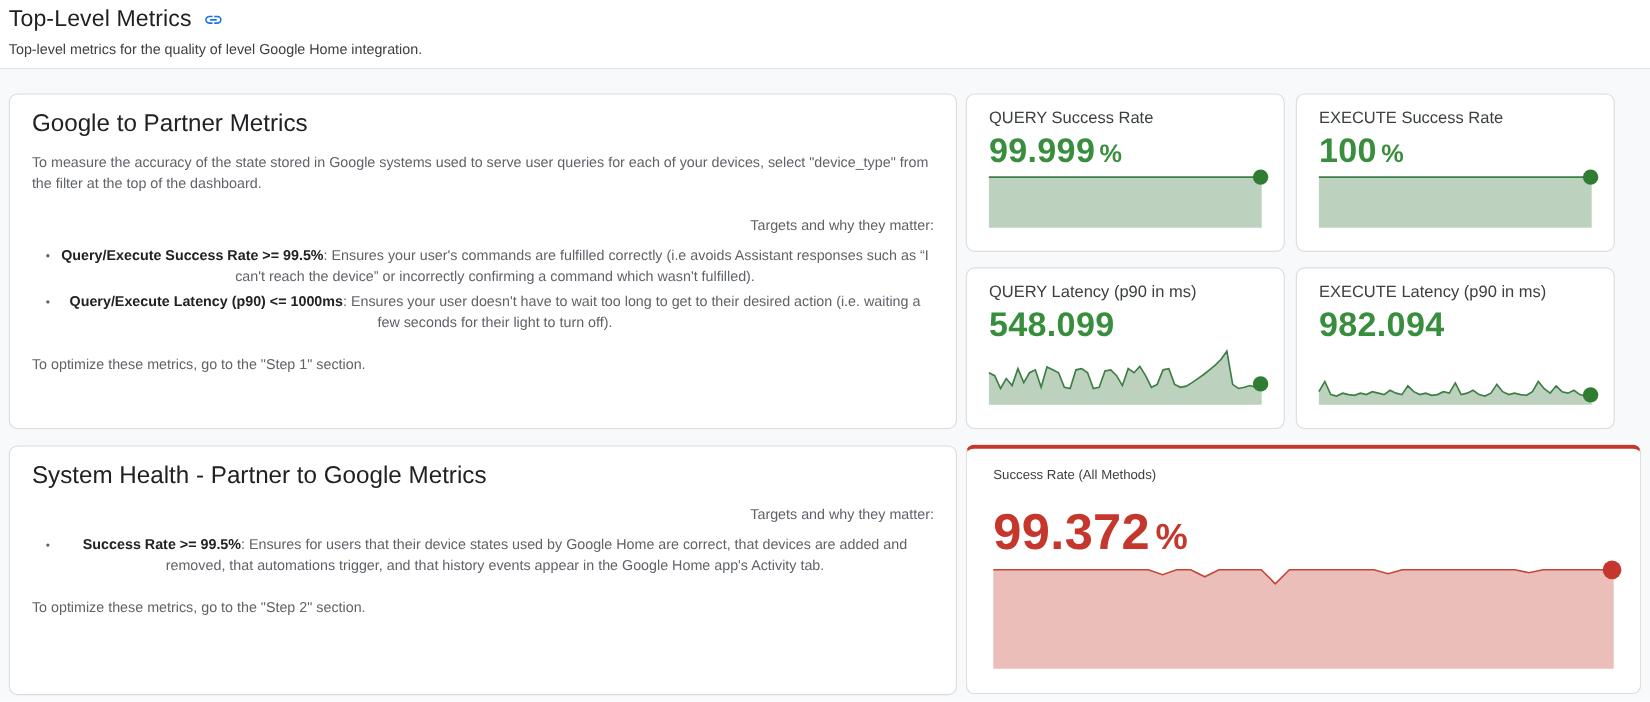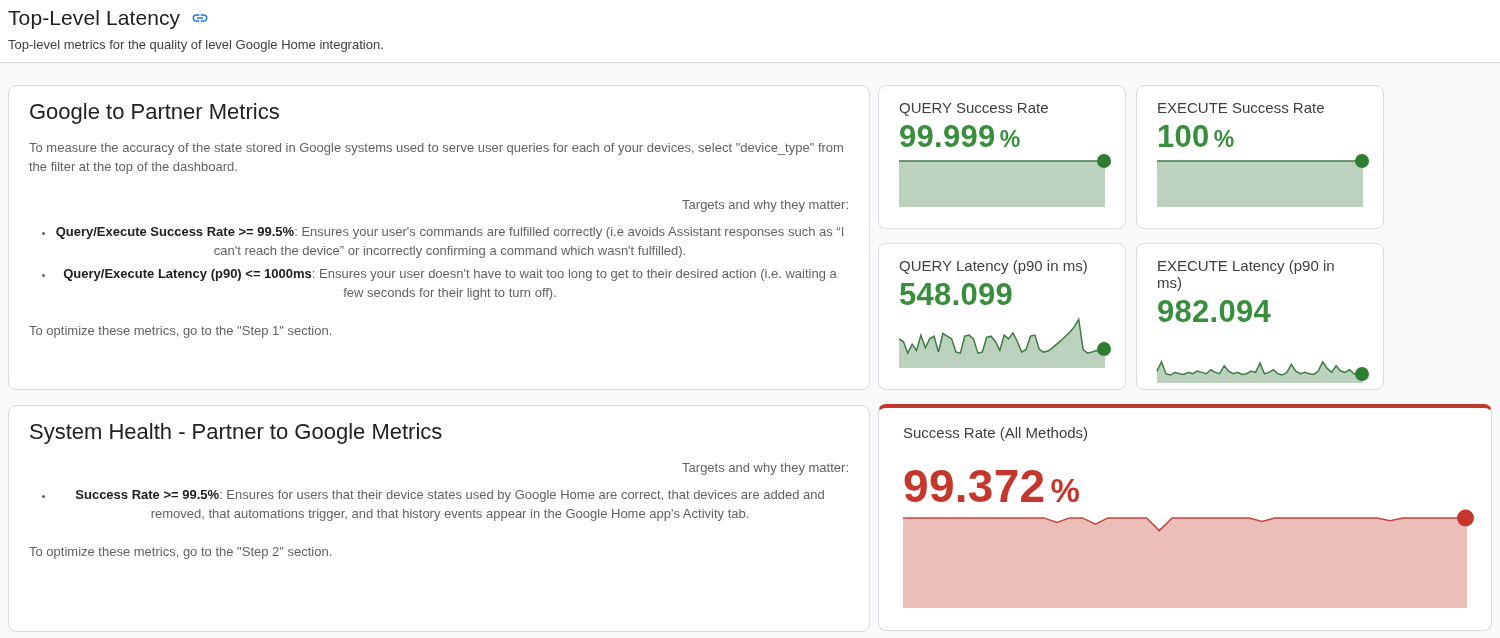--- a/index.html
+++ b/index.html
@@ -33,51 +33,51 @@
   .card-body { font-size:13px; line-height:19px; color:#5f6368; }
   .card-body p { margin:0 0 19px 0; }
   .card-body p.targets { margin:0 0 8px 0;text-align:right; }
   .card-body ul { margin:0 0 19px 0; padding-left:22px; }
   .card-body li { margin:4px;text-align:center; }
   .card-body li::marker { color:#5f6368; font-size:11px; }
   .card-body b { color:#202124; font-weight:700; }
   .card-body p.footer { margin:0; }
 
   
-  .stat-card { width:248px; padding:13px 20px 21px 20px; display:flex; flex-direction:column; }
+  .stat-card { width:290px; padding:13px 20px 21px 20px; display:flex; flex-direction:column; }
   .stat-card.r1 { height:144px; }
   .stat-card.r2 { height:147px; }
   .stat-title { font-size:15px; color:#3c4043; }
   .stat-value { font-size:31px; font-weight:700; margin-top:3px; letter-spacing:.3px; }
   .stat-value .unit { font-size:23px; margin-left:4px; }
   .green { color:#388e3c; }
   .red   { color:#c5372c; }
 
   
   .alert-card { height:227px; padding:16px 24px 22px 24px; border-top:4px solid #c5372c; display:flex; flex-direction:column; }
-  .alert-card .stat-title { font-size:15px; }
+  .alert-card .stat-title { font-size:12px; }
   .alert-card .stat-value { font-size:46px; margin-top:18px; }
   .alert-card .stat-value .unit { font-size:33px; margin-left:5px; }
 
   
   .spark { position:relative; margin-top:auto; width:100%; }
   .spark svg { display:block; width:100%; height:100%; overflow:visible; }
   .spark-sm  { height:46px; }
   .spark-md  { height:53px; }
   .spark-lg  { height:91px; }
   .spark-dot { position:absolute; border-radius:50%; transform:translateY(-50%); }
   .spark-sm .spark-dot, .spark-md .spark-dot { width:14px; height:14px; right:-6px; }
   .spark-lg .spark-dot { width:17px; height:17px; right:-7px; }
 </style>
 </head>
 <body>
 
 <header class="page-header">
   <div class="h1row">
-    <h1 class="page-title">Top-Level Latency</h1>
+    <h1 class="page-title">Top-Level Metrics</h1>
     <span class="link-btn">
       <svg width="18" height="18" viewBox="0 0 24 24" fill="#1a73e8">
         <path d="M3.9 12c0-1.71 1.39-3.1 3.1-3.1h4V7H7c-2.76 0-5 2.24-5 5s2.24 5 5 5h4v-1.9H7c-1.71 0-3.1-1.39-3.1-3.1zM8 13h8v-2H8v2zm9-6h-4v1.9h4c1.71 0 3.1 1.39 3.1 3.1s-1.39 3.1-3.1 3.1h-4V17h4c2.76 0 5-2.24 5-5s-2.24-5-5-5z"></path>
       </svg>
     </span>
   </div>
   <div class="page-subtitle">Top-level metrics for the quality of level Google Home integration.</div>
 </header>
 
 <main class="main">

